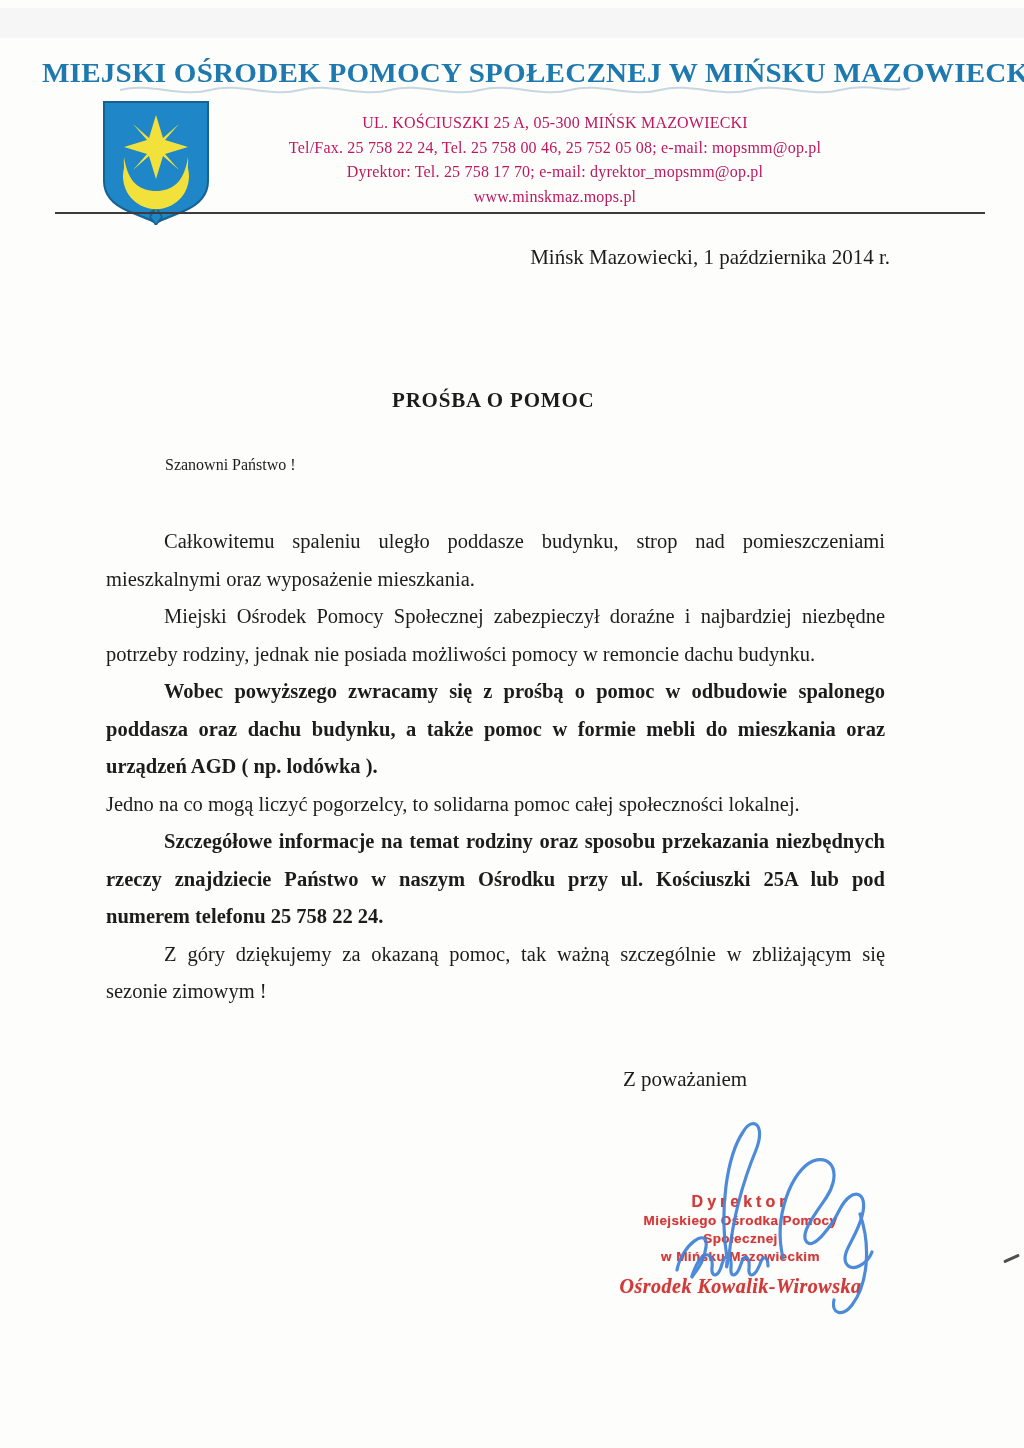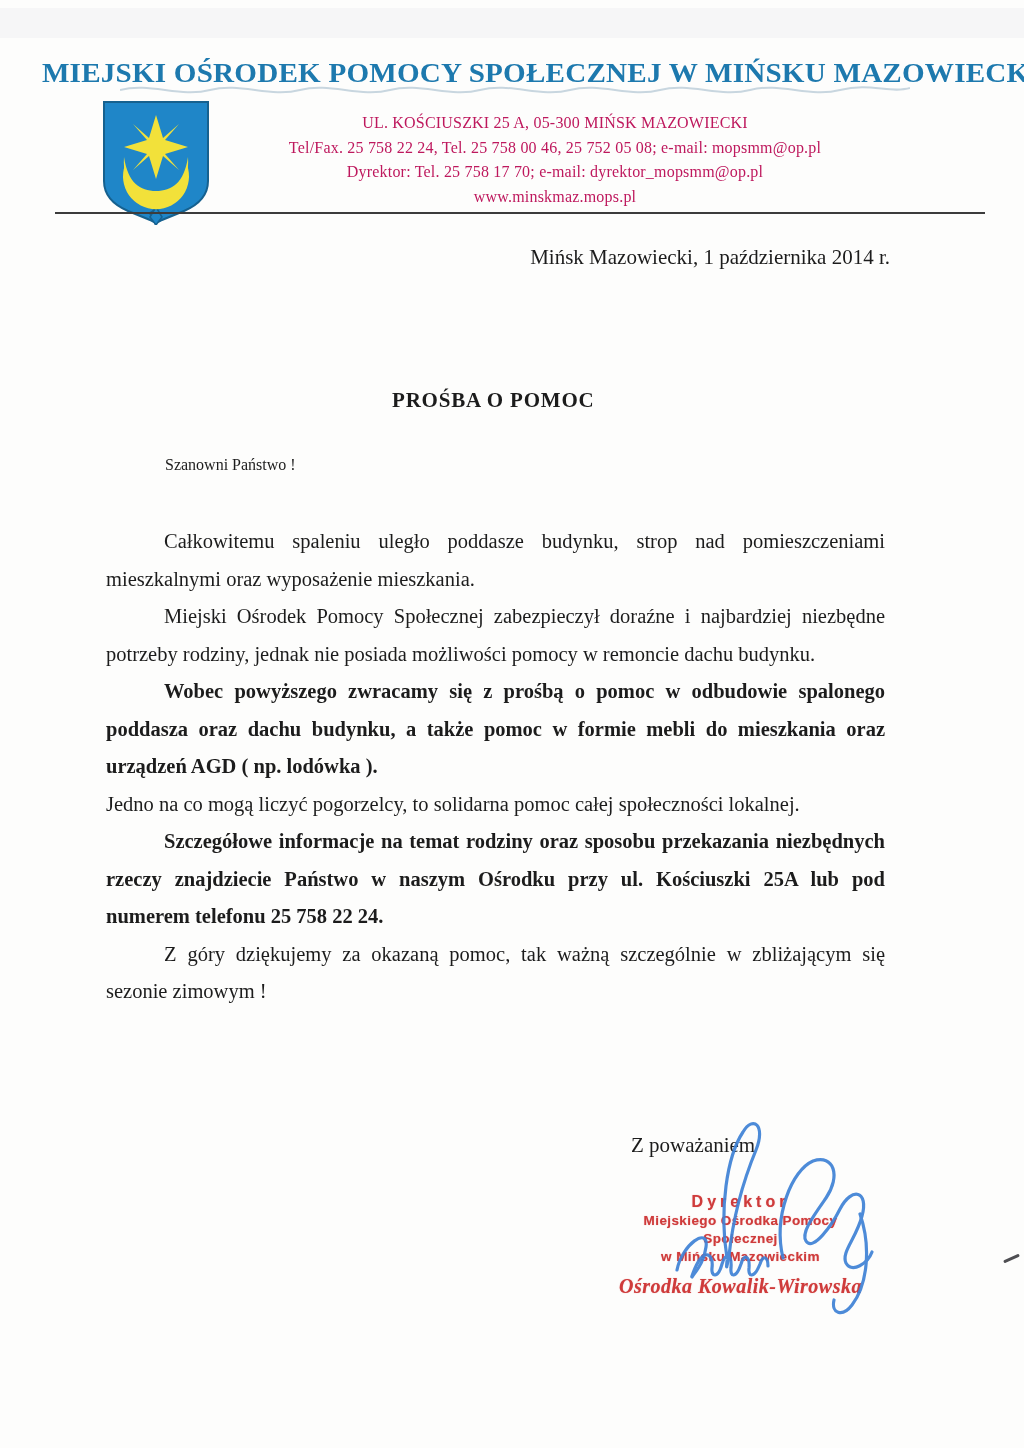--- a/index.html
+++ b/index.html
@@ -67,23 +67,22 @@
     margin: 0;
     text-align: justify;
     text-align-last: left;
   }
   .b { font-weight: 700; }
   .ind { text-indent: 58px; }
   .ind-big { text-indent: 120px; }
   .no-ind { text-indent: 0; }
   
   .closing {
-    position: absolute; left: 623px; top: 1133px;
+    position: absolute; left: 623px; top: 1067px;
     font-size: 21px;
-    margin-left: 8px;
   }
   .stamp {
     position: absolute; left: 613px; top: 1193px; width: 255px;
     text-align: center;
     color: #cf3b3b;
     text-shadow: 0 0 1px rgba(207,59,59,.55);
   }
   .stamp-role {
     font-size: 16px; font-weight: 700; letter-spacing: 4px;
     font-family: "Liberation Sans", sans-serif;
@@ -158,21 +157,21 @@
     <p class="b ind">Szczegółowe informacje na temat rodziny oraz sposobu przekazania niezbędnych rzeczy znajdziecie Państwo w naszym Ośrodku przy ul. Kościuszki 25A lub pod numerem telefonu 25 758 22 24.</p>
     <p class="ind">Z góry dziękujemy za okazaną pomoc, tak ważną szczególnie w zbliżającym się sezonie zimowym !</p>
   </div>
 
   <div class="closing">Z poważaniem</div>
 
   <div class="stamp">
     <div class="stamp-role">Dyrektor</div>
     <div class="stamp-org">Miejskiego Ośrodka Pomocy Społecznej</div>
     <div class="stamp-city">w Mińsku Mazowieckim</div>
-    <div class="stamp-name">Ośrodka Kowalik-Wirowska</div>
+    <div class="stamp-name">Ośrodek Kowalik-Wirowska</div>
   </div>
 
   <svg class="signature-ink" viewBox="0 0 235 215">
     <g fill="none" stroke="#3f82d6" stroke-width="3.2" stroke-linecap="round" opacity="0.92">
       <path d="M72,152 C64,104 72,50 88,26 C98,9 111,19 101,44 C89,73 78,112 74,150 C72,160 71,166 72,155"></path>
       <path d="M22,164 C27,138 54,120 51,141 C49,157 41,165 37,171"></path>
       <path d="M37,170 C47,140 59,146 57,162 C56,171 63,173 67,158 C71,145 77,149 76,162 C75,171 81,173 86,158 C89,147 95,150 94,162 C93,171 99,173 105,158 C108,148 113,151 113,160"></path>
       <path d="M128,152 C118,110 137,64 158,55 C179,48 186,70 171,92 C157,112 146,127 151,135 C158,146 177,119 185,103 C197,80 214,85 207,110 C201,133 186,146 191,157 C197,168 213,157 217,146"></path>
       <path d="M205,108 C216,140 213,178 197,199 C187,212 176,207 179,194"></path>
     </g>

